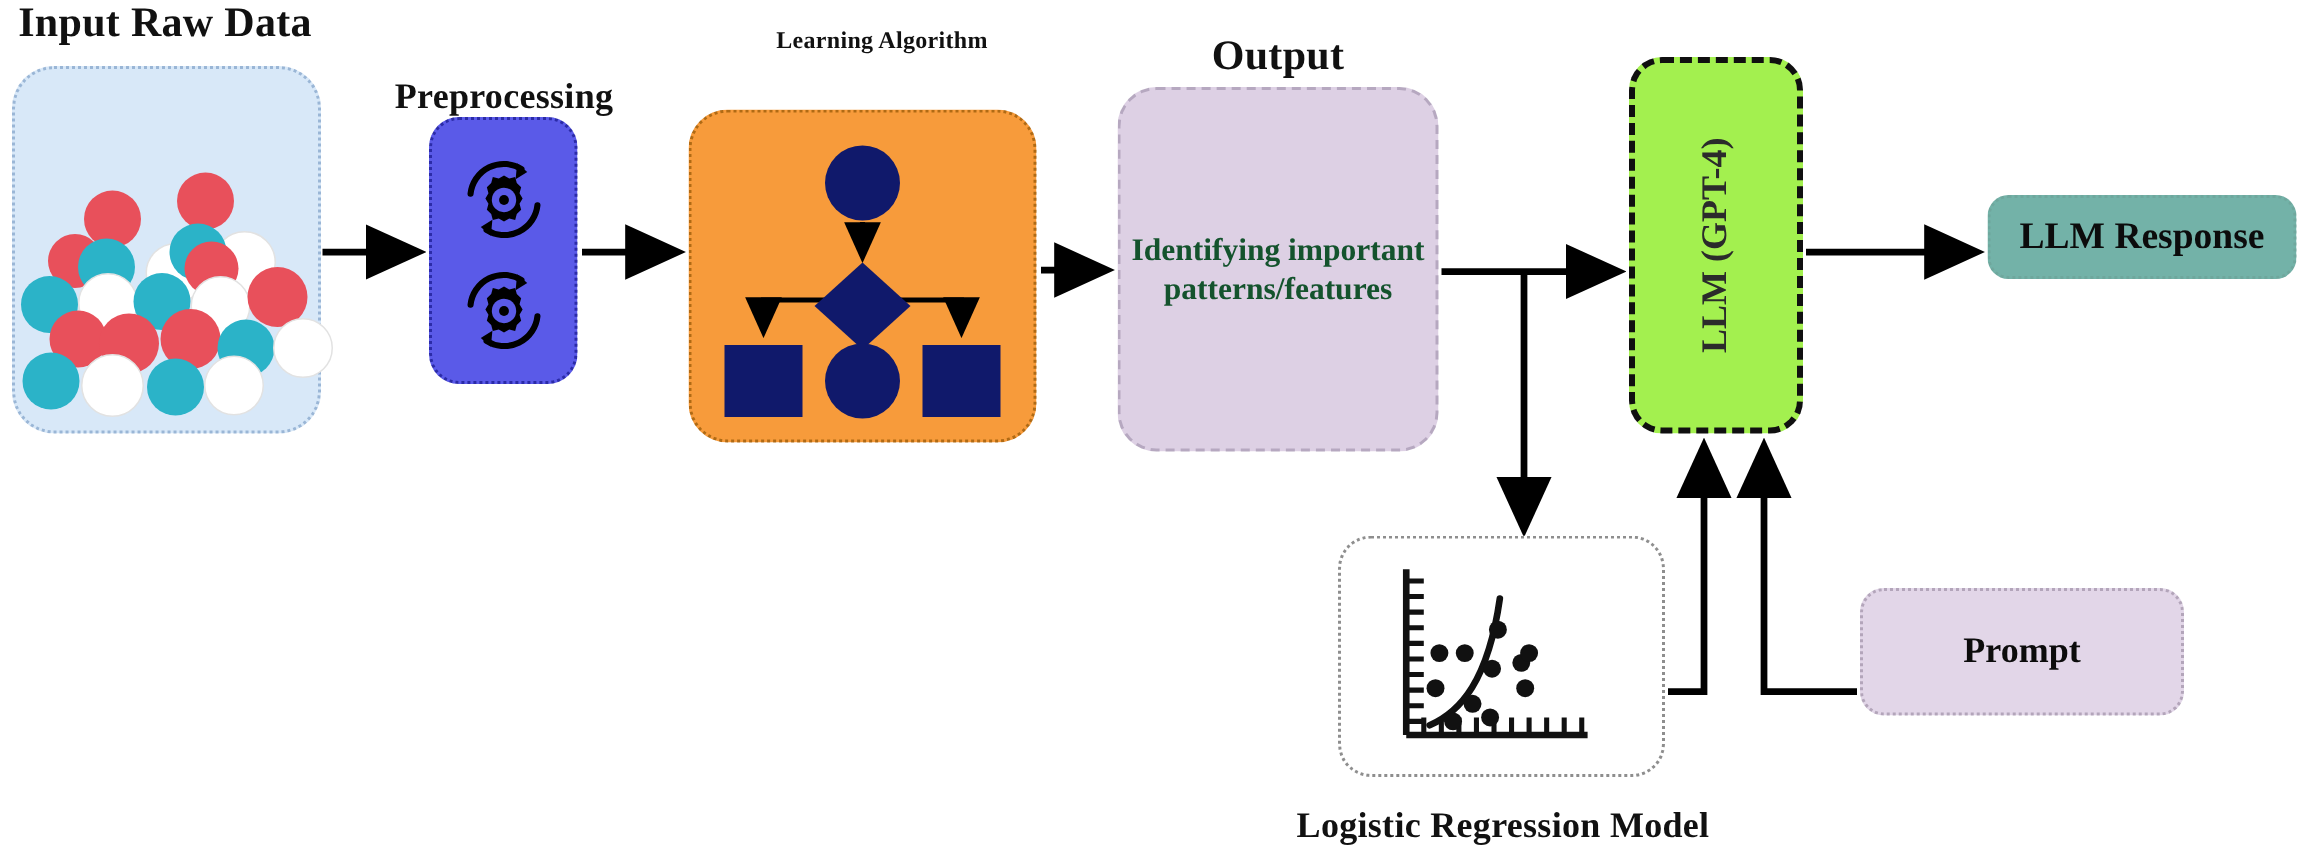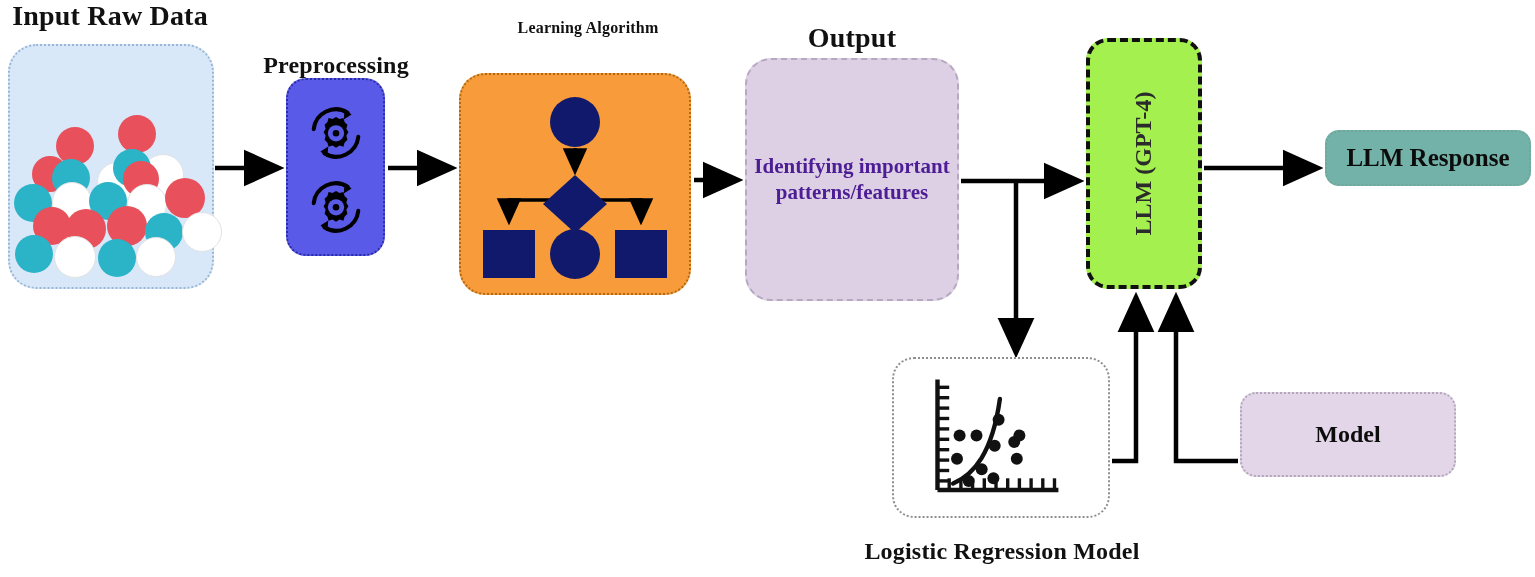--- a/index.html
+++ b/index.html
@@ -67,21 +67,21 @@
     border: 2px dashed #b6a8c0;
     border-radius: 26px;
     display: flex;
     align-items: center;
     justify-content: center;
   }
   #output-text {
     font-weight: bold;
     font-size: 21px;
     line-height: 1.22;
-    color: #4c1d95;
+    color: #14532d;
     text-align: center;
     padding: 0 6px;
   }
   
   #llm-box {
     left: 1086px; top: 38px; width: 116px; height: 251px;
     background: #a3f04f;
     border: 4px dashed #101010;
     border-radius: 22px;
     display: flex;
@@ -310,16 +310,16 @@
           <circle cx="44" cy="74" r="4.6"></circle>
           <circle cx="53" cy="81" r="4.6"></circle>
           <circle cx="34" cy="83" r="4.6"></circle>
           <circle cx="73" cy="48" r="4.6"></circle>
           <circle cx="71" cy="66" r="4.6"></circle>
         </g>
     </svg>
   </div>
 
   <div class="node" id="prompt-box">
-    <div id="prompt-label">Model</div>
+    <div id="prompt-label">Prompt</div>
   </div>
 
 </div>
 
 </body></html>

